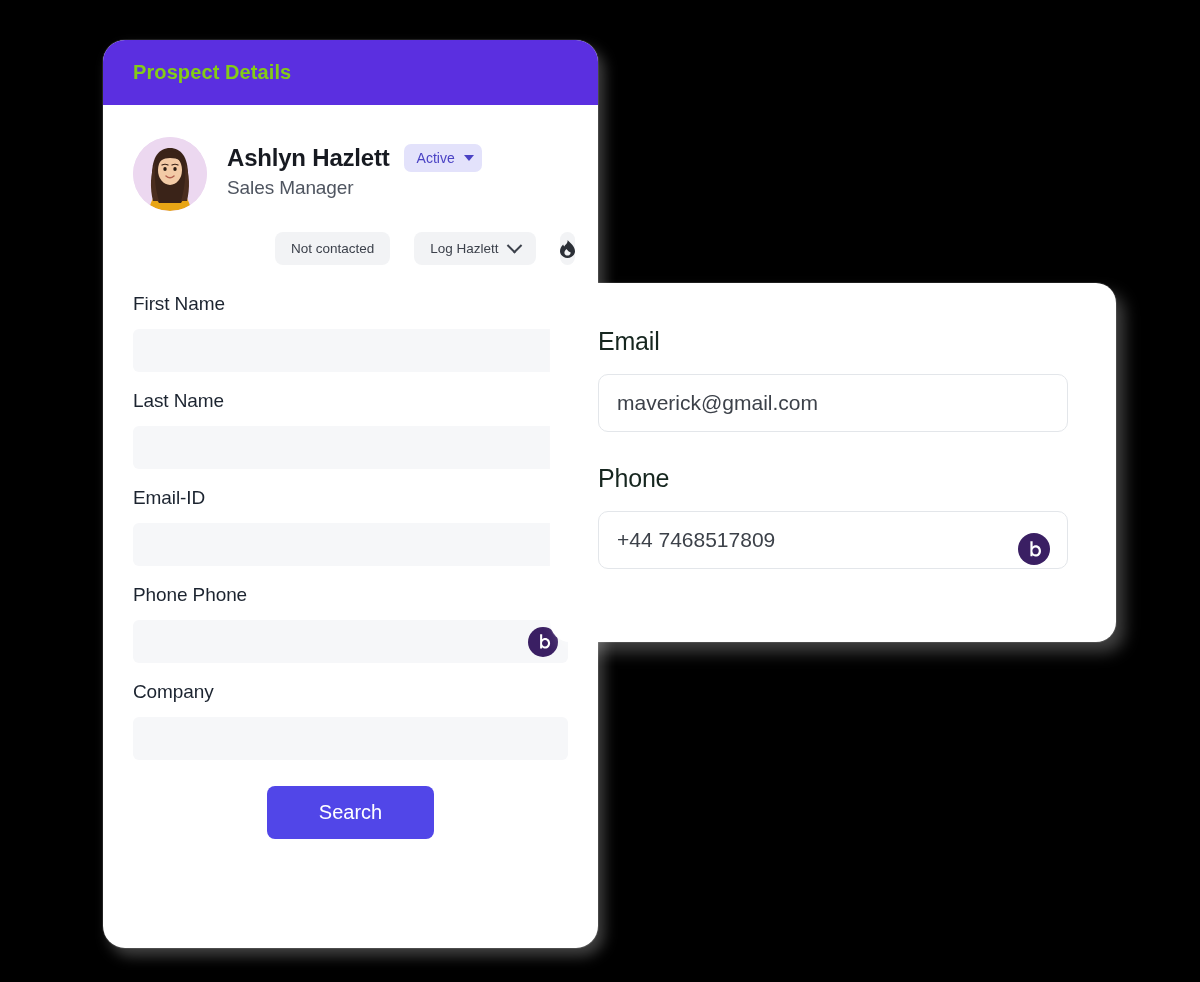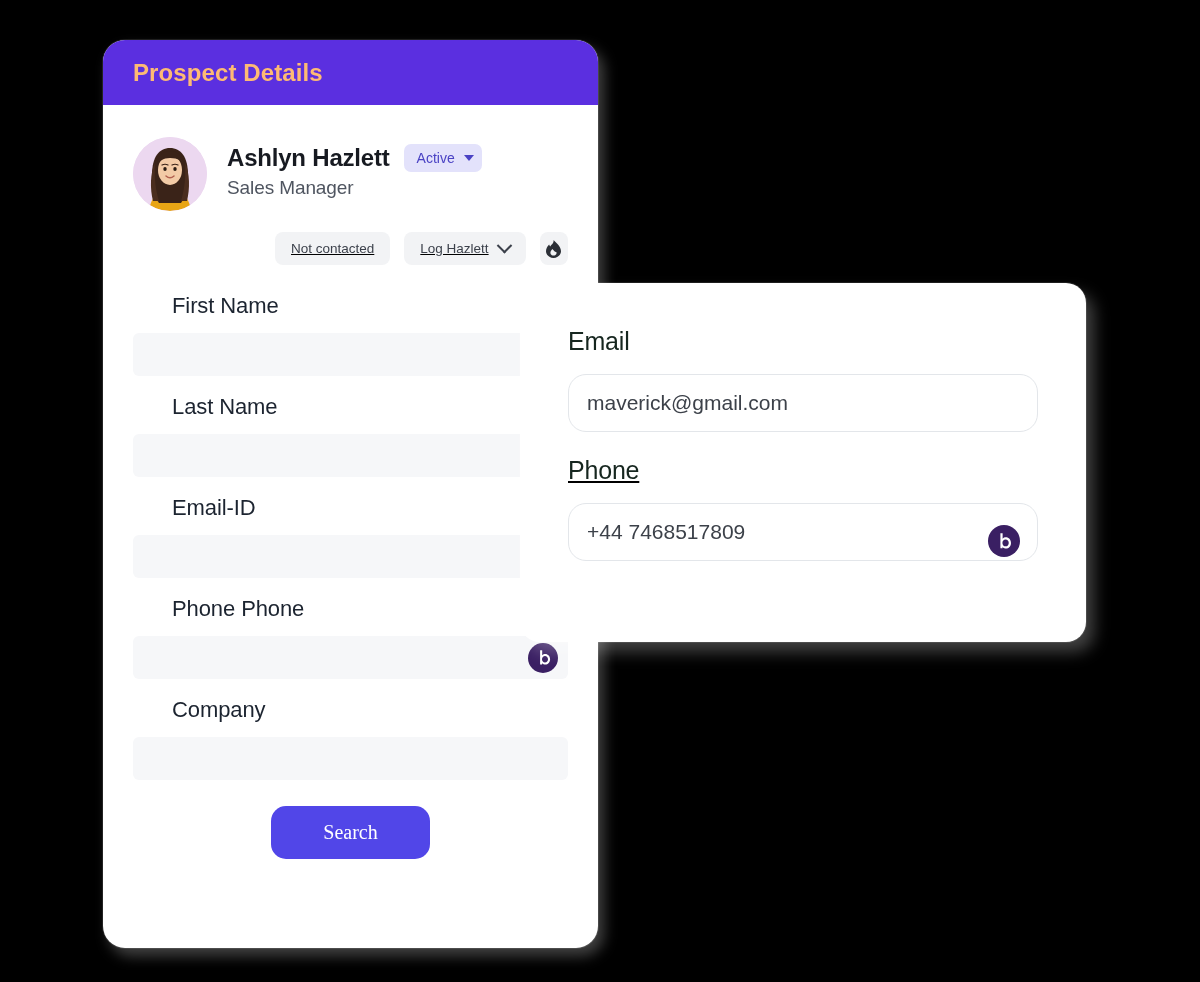--- a/index.html
+++ b/index.html
@@ -34,22 +34,22 @@
   }
 
   .card-header {
     height: 65px;
     background: #5b2fe0;
     display: flex;
     align-items: center;
     padding-left: 30px;
   }
   .card-header-title {
-    color: #fdba74;
-    font-size: 24px;
+    color: #84cc16;
+    font-size: 20px;
     font-weight: bold;
     letter-spacing: 0.1px;
   }
 
   .card-body {
     padding: 26px 30px 0 30px;
   }
 
   
   .identity-row {
@@ -103,24 +103,23 @@
     font-size: 19px;
     color: #4f5560;
     margin-top: 5px;
     letter-spacing: -0.1px;
   }
 
   
   .action-row {
     display: flex;
     align-items: flex-start;
-    gap: 14px;
+    gap: 24px;
     margin-top: 21px;
     padding-left: 142px;
-    text-decoration: underline;
   }
   .pill {
     background: #f2f3f5;
     border: none;
     border-radius: 8px;
     color: #3c414b;
     font-size: 13.5px;
     font-family: "Liberation Sans", sans-serif;
     padding: 9px 16px;
     cursor: pointer;
@@ -145,26 +144,25 @@
     align-items: center;
     justify-content: center;
     cursor: pointer;
     padding: 0;
   }
 
   
   .form-area { margin-top: 28px; }
   .field { margin-bottom: 18px; }
   .field-label {
-    font-size: 22px;
+    font-size: 19px;
     color: #1c2430;
     letter-spacing: -0.1px;
     margin-bottom: 14px;
     display: block;
-    margin-left: 39px;
   }
   .field-input {
     width: 100%;
     height: 43px;
     background: #f6f7f9;
     border: none;
     border-radius: 6px;
     font-size: 16px;
     font-family: "Liberation Sans", sans-serif;
     color: #2a2f39;
@@ -191,31 +189,31 @@
 
   .search-row {
     display: flex;
     justify-content: center;
     margin-top: 26px;
   }
   .search-btn {
     background: #5146e8;
     color: #ffffff;
     border: none;
-    border-radius: 15px;
+    border-radius: 8px;
     font-size: 20px;
-    font-family: Liberation Serif, serif;
+    font-family: Liberation Sans, sans-serif;
     padding: 15px 52px;
     cursor: pointer;
   }
 
   
   .overlay-card {
     position: absolute;
-    left: 520px;
+    left: 550px;
     top: 283px;
     width: 566px;
     height: 359px;
     background: #ffffff;
     border-radius: 20px;
     box-shadow: 8px 10px 16px rgba(255,255,255,0.26),
                 0 0 0 1px rgba(255,255,255,0.10);
     padding: 44px 48px;
   }
   .ov-label {
@@ -223,29 +221,29 @@
     color: #16261f;
     letter-spacing: -0.2px;
     display: block;
   }
   .ov-input {
     width: 100%;
     height: 58px;
     margin-top: 18px;
     background: #ffffff;
     border: 1px solid #e3e6ea;
-    border-radius: 18px;
+    border-radius: 10px;
     font-size: 21px;
     font-family: "Liberation Sans", sans-serif;
     color: #3c4149;
     padding: 0 18px;
     display: block;
   }
   .ov-field { position: relative; }
-  .ov-field + .ov-label-wrap { margin-top: 24px; text-decoration: underline; }
+  .ov-field + .ov-label-wrap { margin-top: 32px; }
   .ov-badge {
     position: absolute;
     right: 18px;
     top: calc(50% + 9px);
     transform: translateY(-50%);
     width: 32px;
     height: 32px;
     border-radius: 50%;
     background: #3a1f63;
     display: flex;

